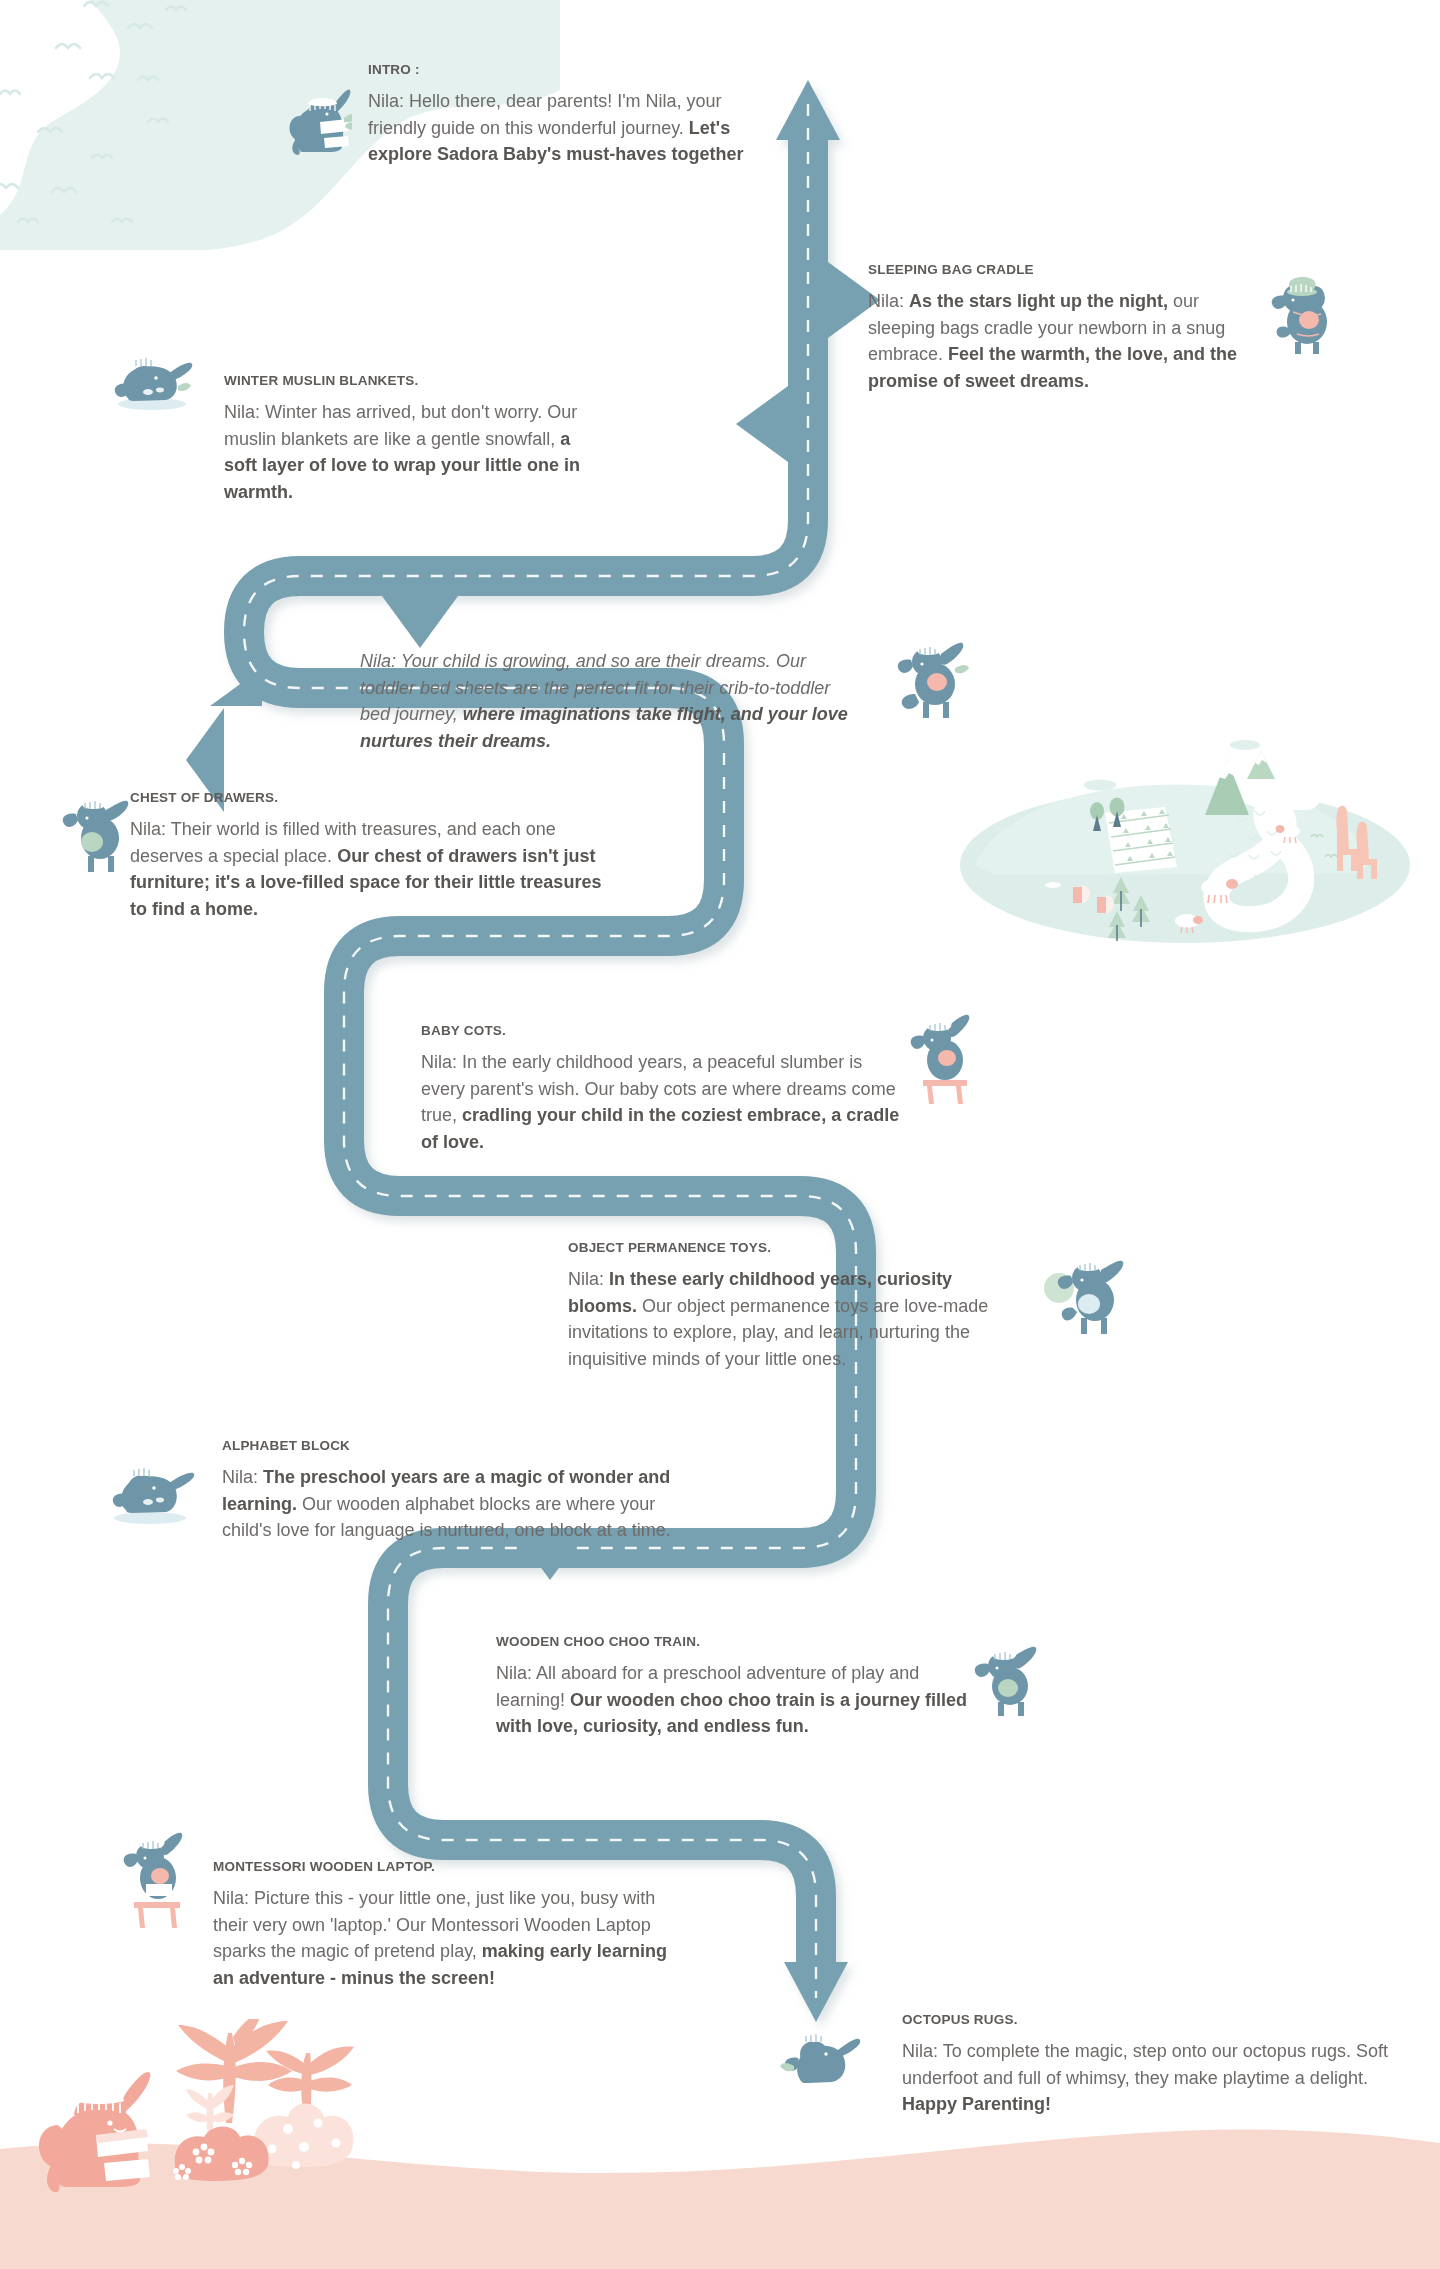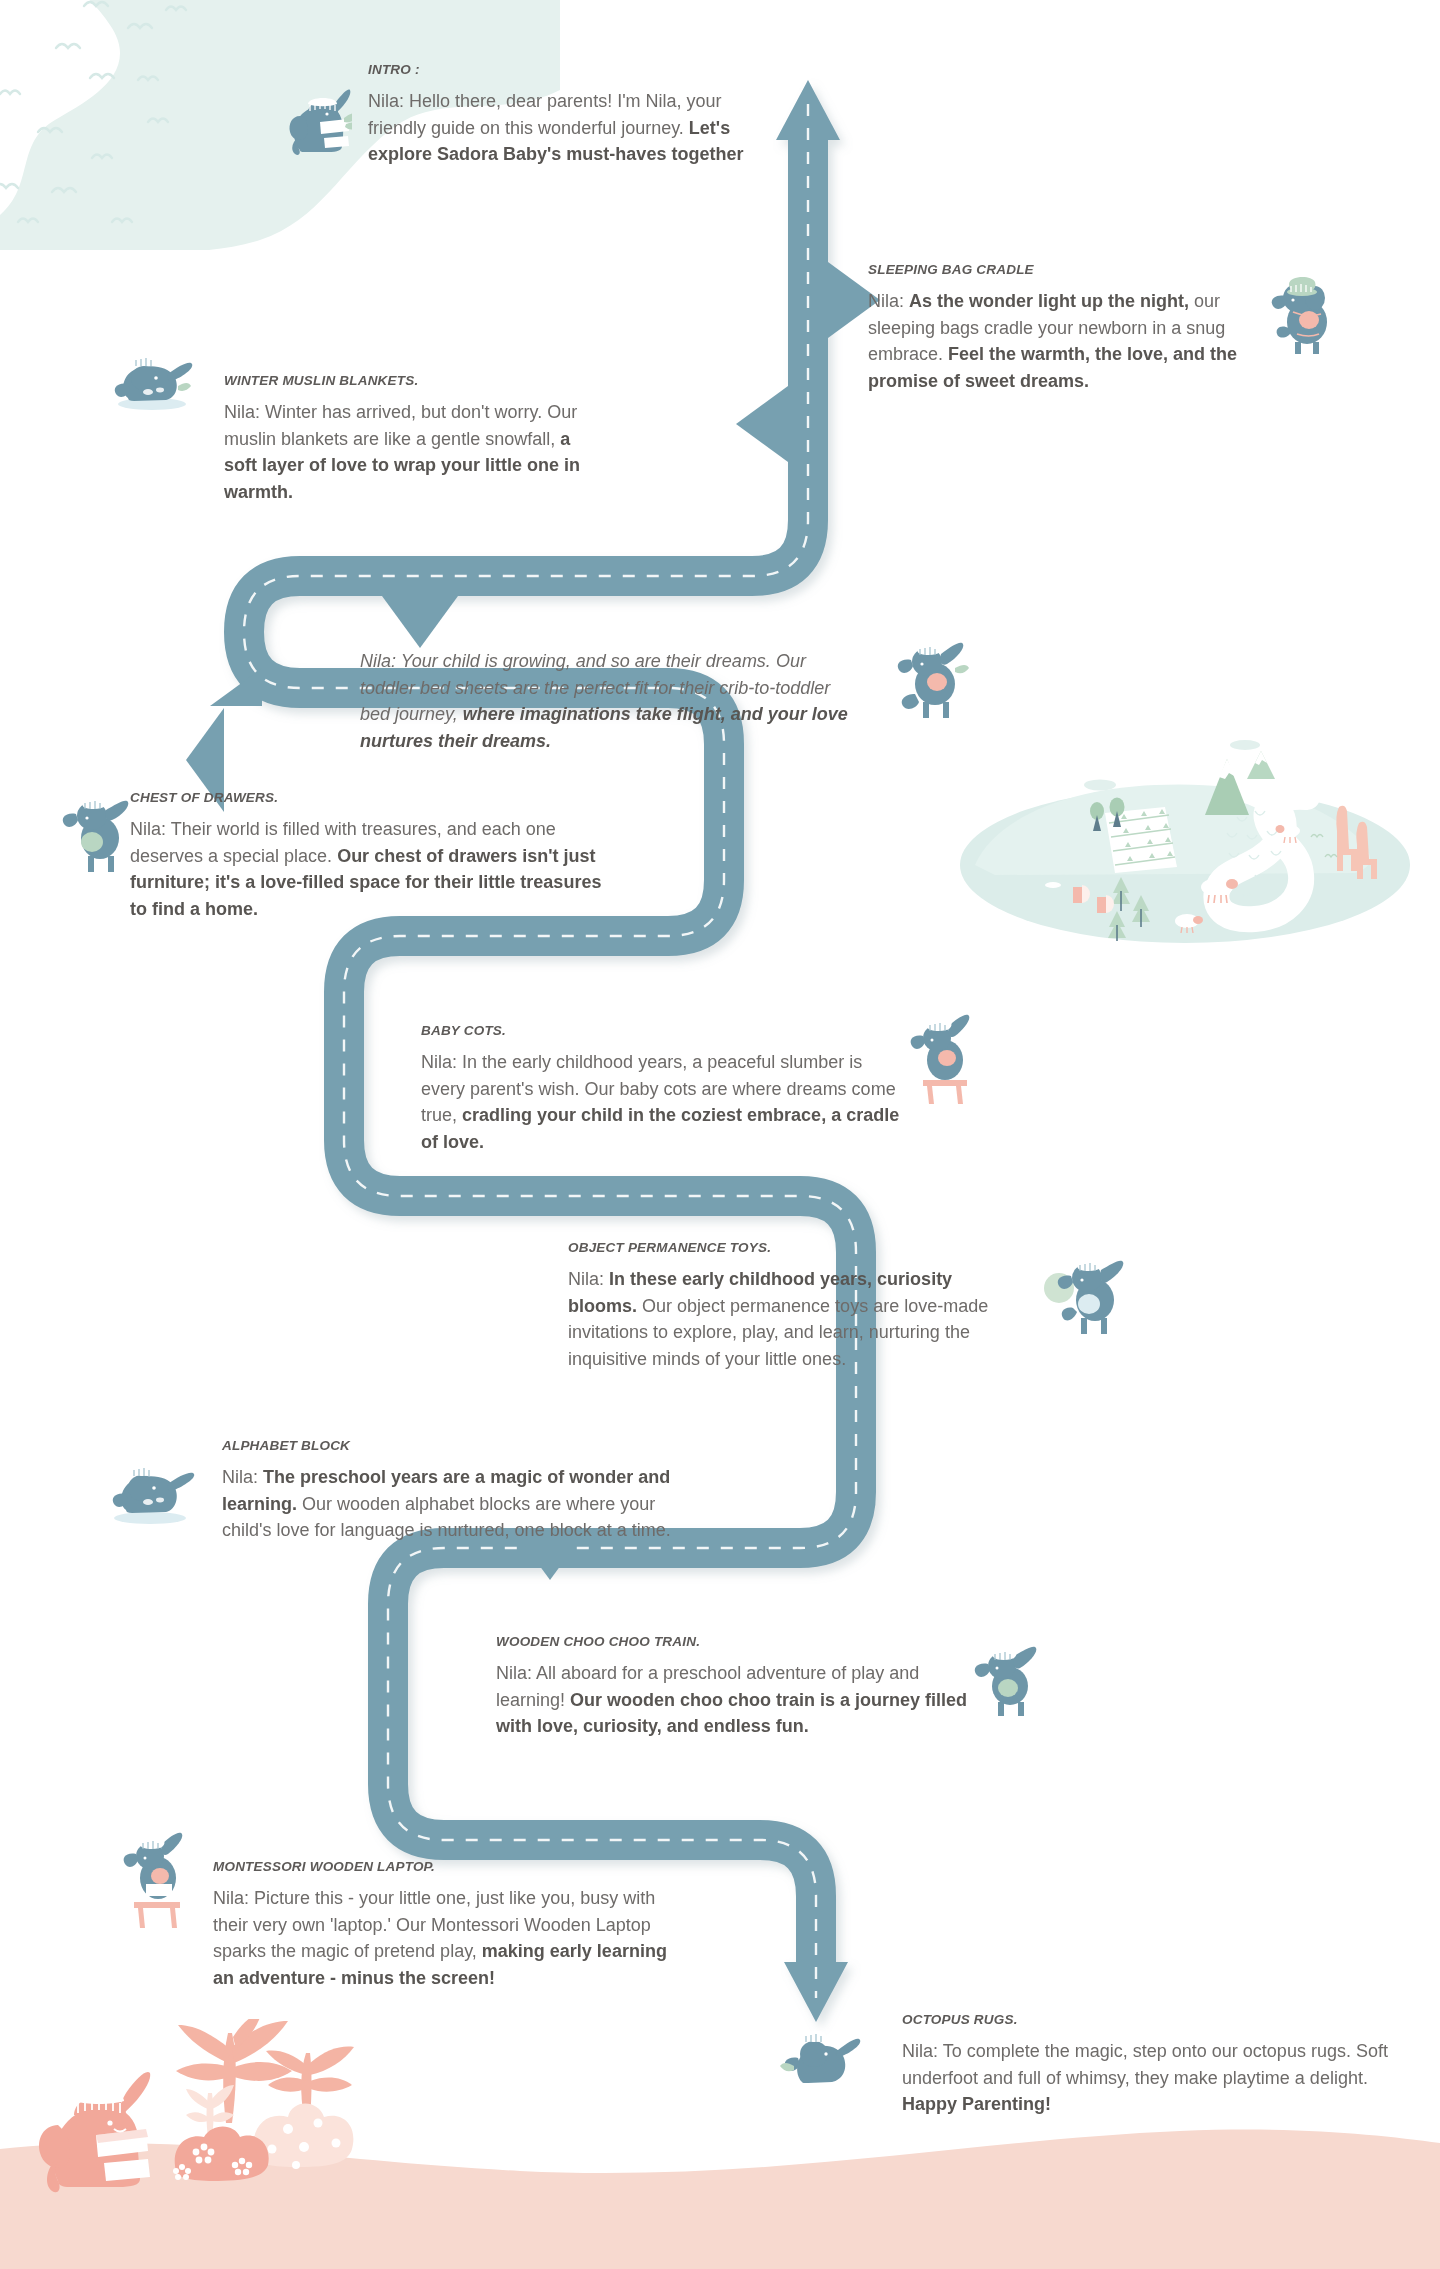--- a/index.html
+++ b/index.html
@@ -32,21 +32,20 @@
   .step {
     position: absolute;
   }
   .step-title {
     font-size: 13.5px;
     font-weight: bold;
     letter-spacing: 0.2px;
     color: #5d5a58;
     margin-bottom: 11px;
     white-space: nowrap;
-    font-style: italic;
   }
   .step-body {
     font-size: 18px;
     line-height: 1.48;
     color: #6e6b69;
   }
   .step-body b { color: #585552; font-weight: bold; }
   .step-body .lead { color: #6e6b69; font-weight: normal; }
 
   .mascot { position: absolute; }
@@ -625,21 +624,21 @@
       </g>
   </svg>
 
   <div class="step" id="step-intro">
     <div class="step-title">INTRO :</div>
     <div class="step-body"><span class="lead">Nila: </span><span>Hello there, dear parents! I'm Nila, your friendly guide on this wonderful journey. </span><b>Let's explore Sadora Baby's must-haves together</b></div>
   </div>
 
   <div class="step" id="step-sleeping-bag">
     <div class="step-title">SLEEPING BAG CRADLE</div>
-    <div class="step-body"><span class="lead">Nila: </span><b>As the wonder light up the night, </b><span>our sleeping bags cradle your newborn in a snug embrace. </span><b>Feel the warmth, the love, and the promise of sweet dreams.</b></div>
+    <div class="step-body"><span class="lead">Nila: </span><b>As the stars light up the night, </b><span>our sleeping bags cradle your newborn in a snug embrace. </span><b>Feel the warmth, the love, and the promise of sweet dreams.</b></div>
   </div>
 
   <div class="step" id="step-winter">
     <div class="step-title">WINTER MUSLIN BLANKETS.</div>
     <div class="step-body"><span class="lead">Nila: </span><span>Winter has arrived, but don't worry. Our muslin blankets are like a gentle snowfall, </span><b>a soft layer of love to wrap your little one in warmth.</b></div>
   </div>
 
   <div class="step" id="step-toddler">
     <div class="step-body"><span class="lead">Nila: </span><span>Your child is growing, and so are their dreams. Our toddler bed sheets are the perfect fit for their crib-to-toddler bed journey, </span><b>where imaginations take flight, and your love nurtures their dreams.</b></div>
   </div>

